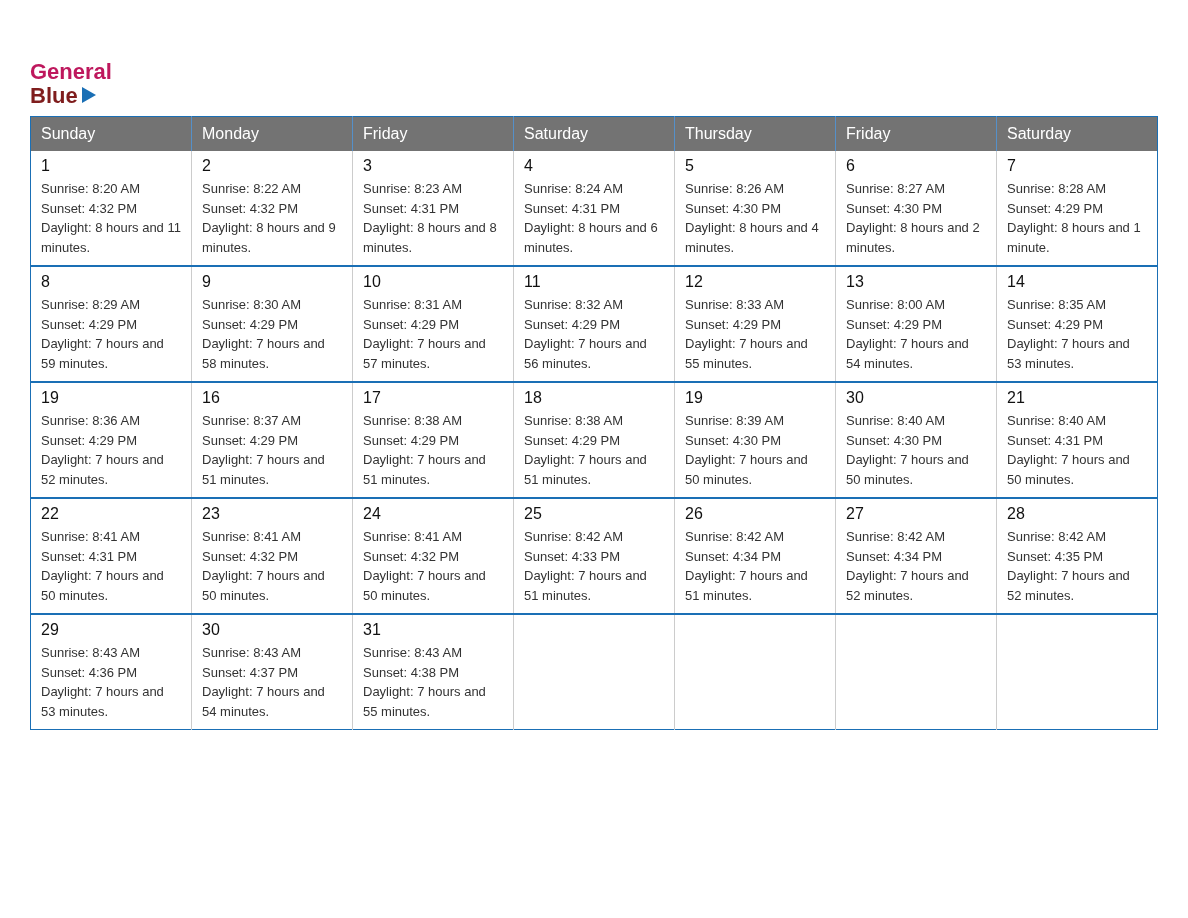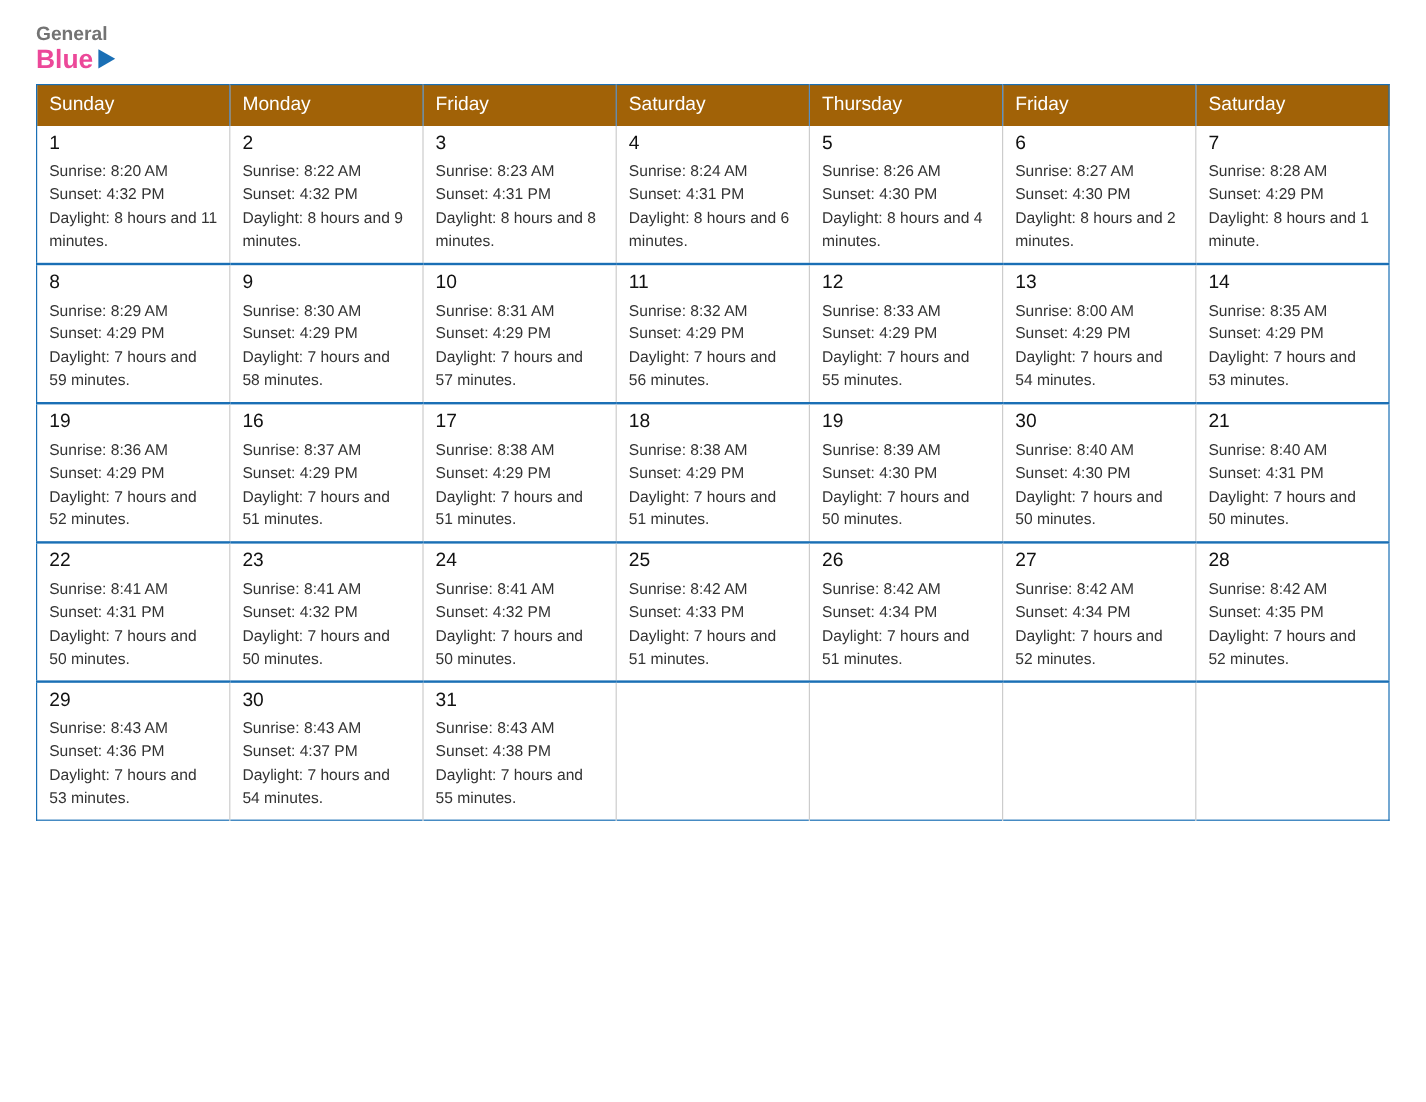--- a/index.html
+++ b/index.html
@@ -32,21 +32,21 @@
       color: #333;
       text-align: right;
       margin-bottom: 14px;
     }
     .calendar {
       width: 100%;
       border-collapse: collapse;
       border: 1.5px solid #1a6fb5;
     }
     .calendar thead tr th {
-      background-color: #a16207;
+      background-color: #737373;
       color: #fff;
       font-size: 16px;
       font-weight: normal;
       padding: 8px 10px;
       text-align: left;
       border-right: 1px solid #5590c9;
     }
     .calendar thead tr th:last-child {
       border-right: none;
     }
@@ -82,23 +82,23 @@
       background: #fff;
     }
   </style>
 </head>
 <body>
 
 <div>
   <div class="header-top">
     <div class="logo">
       <div style="display:flex;flex-direction:column;line-height:1.1;">
-        <span style="font-size:16px;font-weight:bold;color:#737373;">General</span>
+        <span style="font-size:22px;font-weight:bold;color:#be185d;margin-top:40px;">General</span>
         <div style="display:flex;align-items:center;">
-          <span style="font-size:22px;font-weight:bold;color:#ec4899;">Blue</span>
+          <span style="font-size:22px;font-weight:bold;color:#7f1d1d;">Blue</span>
           <div style="width:0;height:0;border-top:8px solid transparent;border-bottom:8px solid transparent;border-left:14px solid #1a6fb5;margin-left:4px;margin-bottom:2px;"></div>
         </div>
       </div>
     </div>
   </div>
 
   <table class="calendar">
     <thead>
       <tr>
         <th>Sunday</th>

